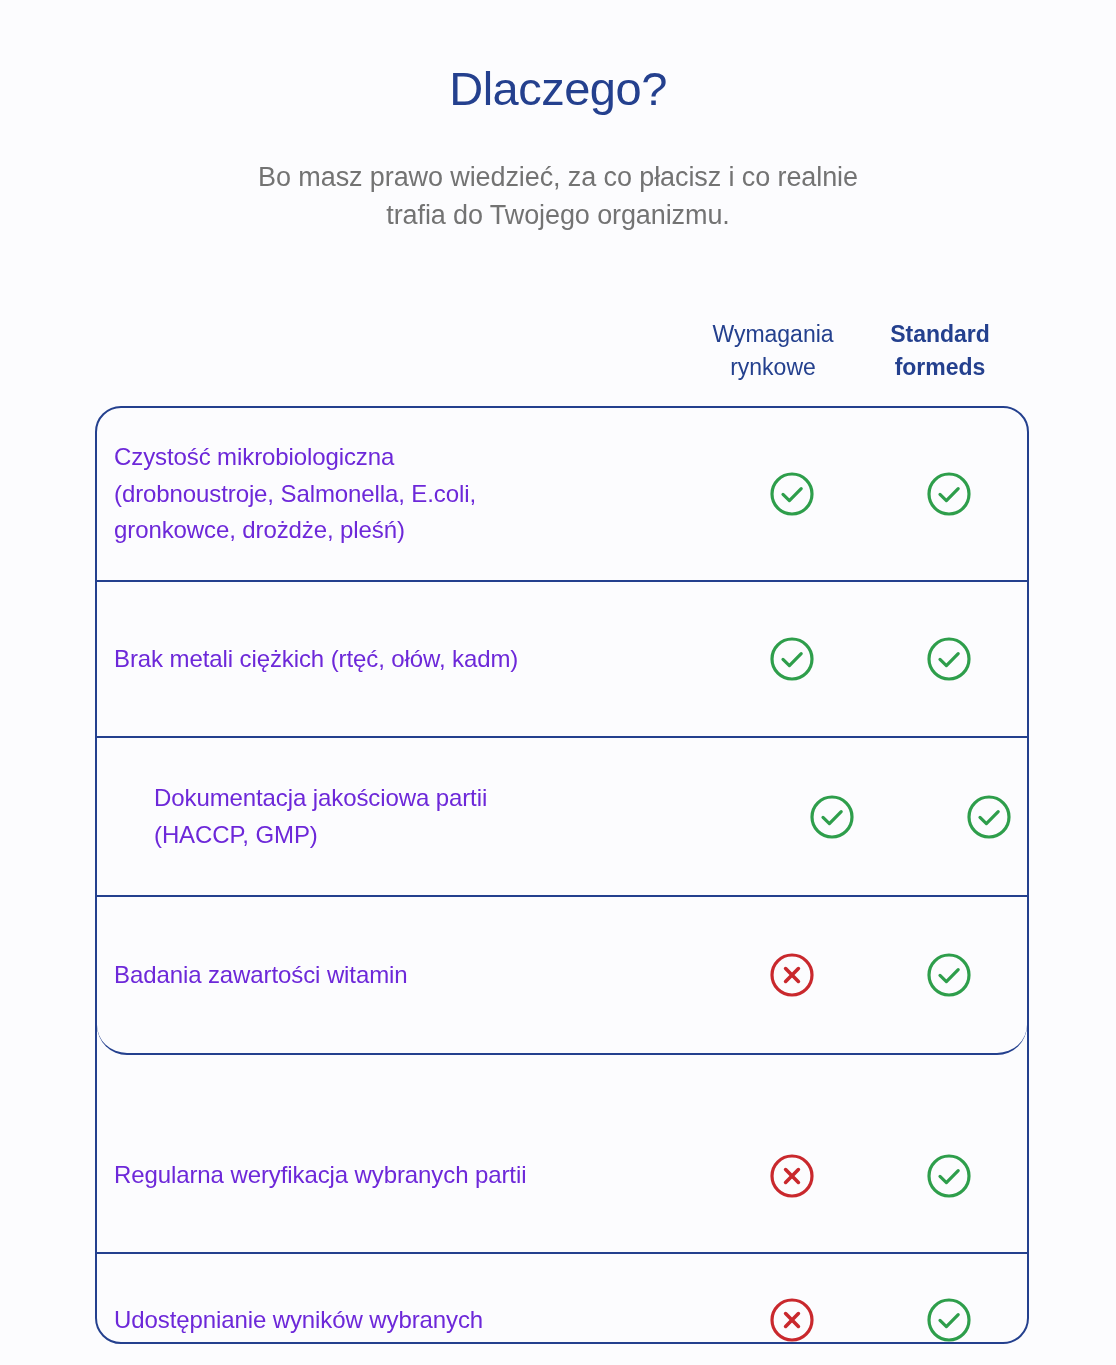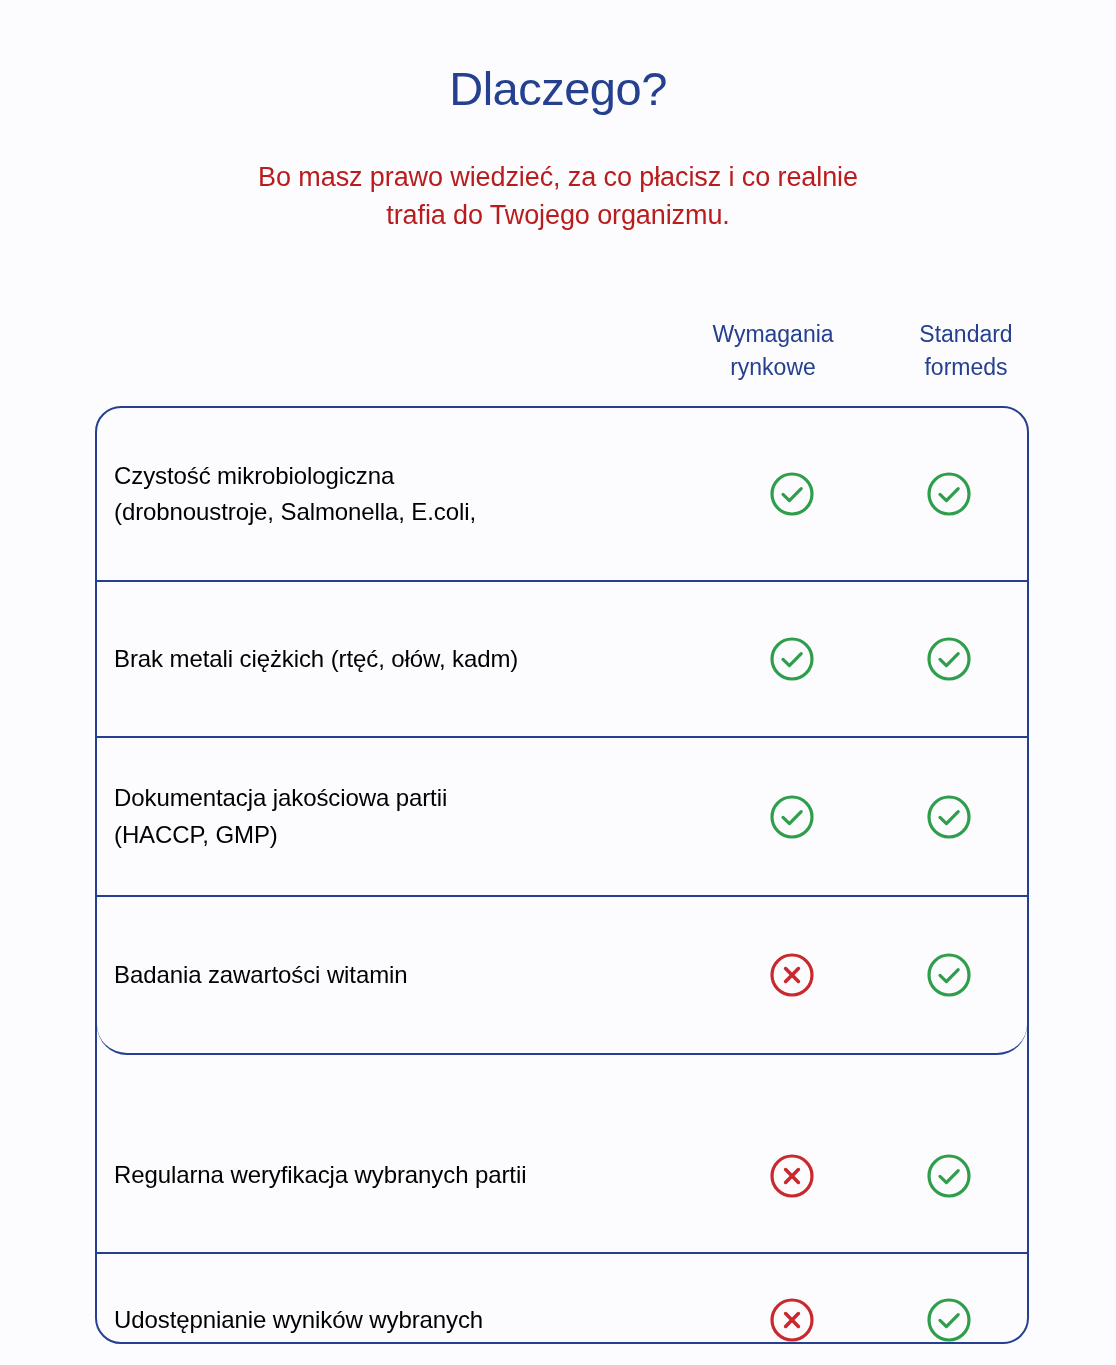--- a/index.html
+++ b/index.html
@@ -34,21 +34,21 @@
     letter-spacing: -0.5px;
     color: #24408e;
     line-height: 1.15;
   }
 
   .page-subtitle {
     margin-top: 42px;
     font-size: 27px;
     font-weight: 400;
     line-height: 1.42;
-    color: #b91c1c;
+    color: #737373;
     letter-spacing: -0.1px;
   }
 
   
   .col-headers {
     position: absolute;
     top: 318px;
     left: 0;
     width: 1116px;
     height: 72px;
@@ -59,21 +59,21 @@
     position: absolute;
     top: 0;
     width: 180px;
     text-align: center;
     font-size: 23px;
     line-height: 1.45;
     color: #24408e;
   }
 
   .col-head.market   { left: 683px; font-weight: 400; }
-  .col-head.formeds  { left: 876px; font-weight: 400; }
+  .col-head.formeds  { left: 850px; font-weight: 700; }
 
   .col-head .line { display: block; }
 
   
   .card {
     position: absolute;
     left: 95px;
     top: 406px;
     width: 934px;
     height: 938px;
@@ -91,40 +91,40 @@
     border-bottom: 2px solid #24408e;
   }
 
   .row:last-child { border-bottom: none; }
 
   .row-label {
     flex: 0 0 620px;
     padding-left: 17px;
     font-size: 24px;
     line-height: 1.52;
-    color: #000000;
+    color: #6d28d9;
     letter-spacing: -0.1px;
   }
 
   .row-label .line { display: block; white-space: nowrap; }
 
   .cell {
     flex: 0 0 157px;
     display: flex;
     align-items: center;
     justify-content: center;
   }
 
   .cell.market  { margin-left: -4px; }
   .cell.formeds { }
 
   
   .row.r1 { height: 174px; }
   .row.r2 { height: 156px; }
-  .row.r3 { height: 159px; }
+  .row.r3 { height: 159px; padding-left: 40px; }
   .row.r4 { height: 158px; border-radius: 30px; }
   .row.r5 { height: 155px; margin-top: 44px; }
   .row.r6 { height: 132px; }
 
   
   .icon {
     display: block;
     width: 48px;
     height: 48px;
   }
@@ -151,20 +151,21 @@
       <span class="line">Standard</span>
       <span class="line">formeds</span>
     </div>
   </div>
 
   <div class="card" id="comparison-card">
       <div class="row r1">
         <div class="row-label">
           <span class="line">Czystość mikrobiologiczna</span>
           <span class="line">(drobnoustroje, Salmonella, E.coli,</span>
+          <span class="line">gronkowce, drożdże, pleśń)</span>
         </div>
         <div class="cell market">
           <span>
             <svg class="icon" viewBox="0 0 48 48" fill="none">
               <circle cx="24" cy="24" r="20" stroke="#2e9e4b" stroke-width="3.2" fill="none"></circle>
               <path d="M15 24.4 L21.4 30.6 L33.2 18.6" stroke="#2e9e4b" stroke-width="3.2" stroke-linecap="round" stroke-linejoin="round" fill="none"></path>
             </svg>
           </span>
         </div>
         <div class="cell formeds">

